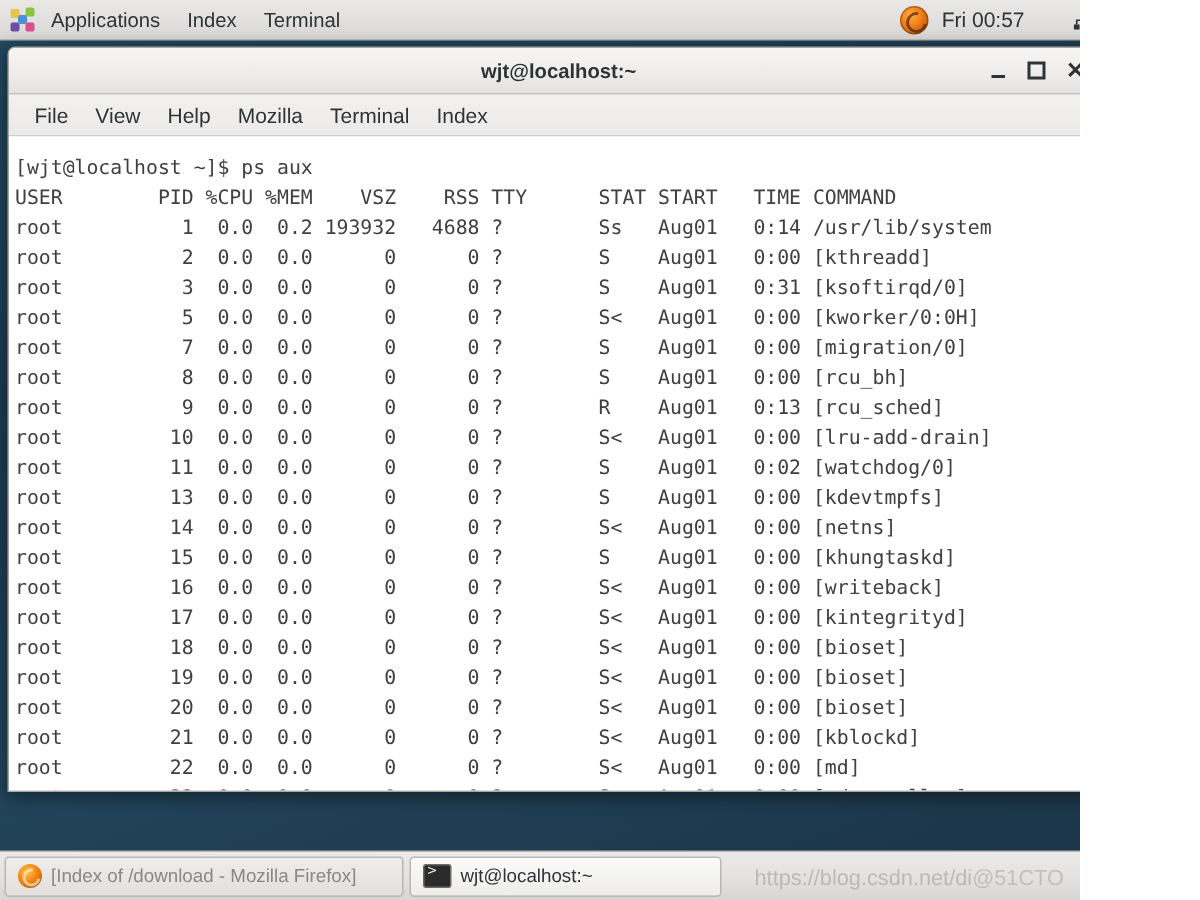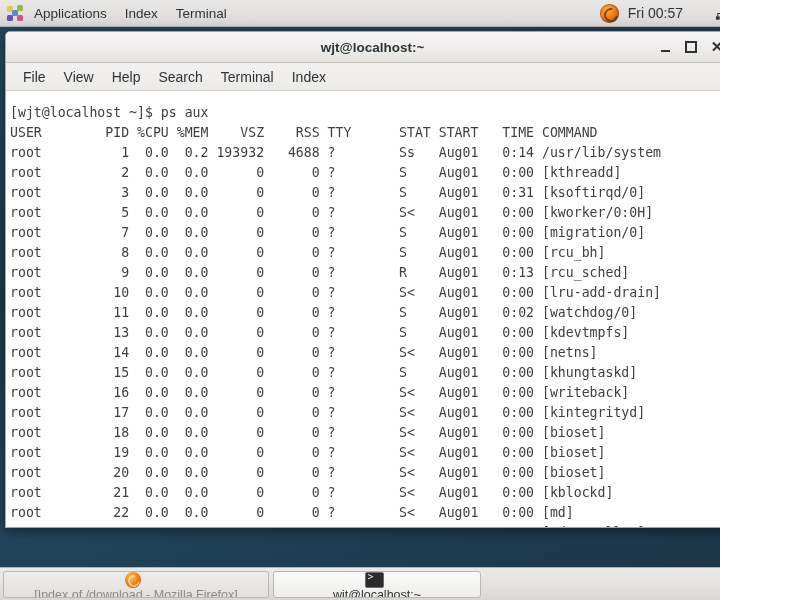--- a/index.html
+++ b/index.html
@@ -191,21 +191,20 @@
     height: 25px;
     display: flex; align-items: center;
     padding: 0 8px;
     margin-right: 4px;
     border: 1px solid #b9b7b3;
     border-radius: 3px;
     font-size: 12.5px;
     white-space: nowrap;
     overflow: hidden;
     cursor: default;
-    flex-direction: column;
   }
   #task-firefox {
     width: 248px;
     background: linear-gradient(to bottom, #eeedeb, #e2e0dd);
     color: #8a8885;
   }
   #task-terminal {
     width: 190px;
     background: linear-gradient(to bottom, #fbfbfa, #eeedea);
     color: #2e3436;
@@ -317,21 +316,21 @@
         <span class="wc wc-min"></span>
         <span class="wc wc-max"></span>
         <span class="wc wc-close">✕</span>
       </div>
     </div>
 
     <div id="menubar">
       <span class="menu-item">File</span>
       <span class="menu-item">View</span>
       <span class="menu-item">Help</span>
-      <span class="menu-item">Search</span>
+      <span class="menu-item">Mozilla</span>
       <span class="menu-item">Terminal</span>
       <span class="menu-item">Index</span>
     </div>
 
     <div id="term-body">
       <div id="term-text">[wjt@localhost ~]$ ps aux
 USER        PID %CPU %MEM    VSZ    RSS TTY      STAT START   TIME COMMAND
 root          1  0.0  0.2 193932   4688 ?        Ss   Aug01   0:14 /usr/lib/system
 root          2  0.0  0.0      0      0 ?        S    Aug01   0:00 [kthreadd]
 root          3  0.0  0.0      0      0 ?        S    Aug01   0:31 [ksoftirqd/0]
@@ -367,19 +366,22 @@
         </span>
       <span>[Index of /download - Mozilla Firefox]</span>
     </div>
     <div class="task-button" id="task-terminal">
       <span class="task-icon">
           <span id="term-small"></span>
         </span>
       <span>wjt@localhost:~</span>
     </div>
 
+    <div id="watermark">
+      <span>https://blog.csdn.net/di</span><span class="wm-tag">@51CTO</span>
+    </div>
 
     <div id="workspace-switcher">
       <span>1/4</span>
     </div>
   </div>
 
 </div>
 
 </body></html>

